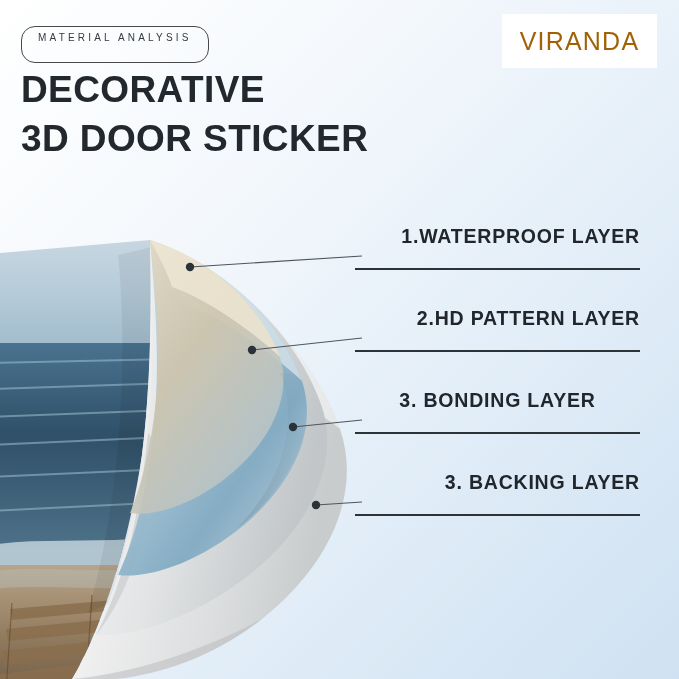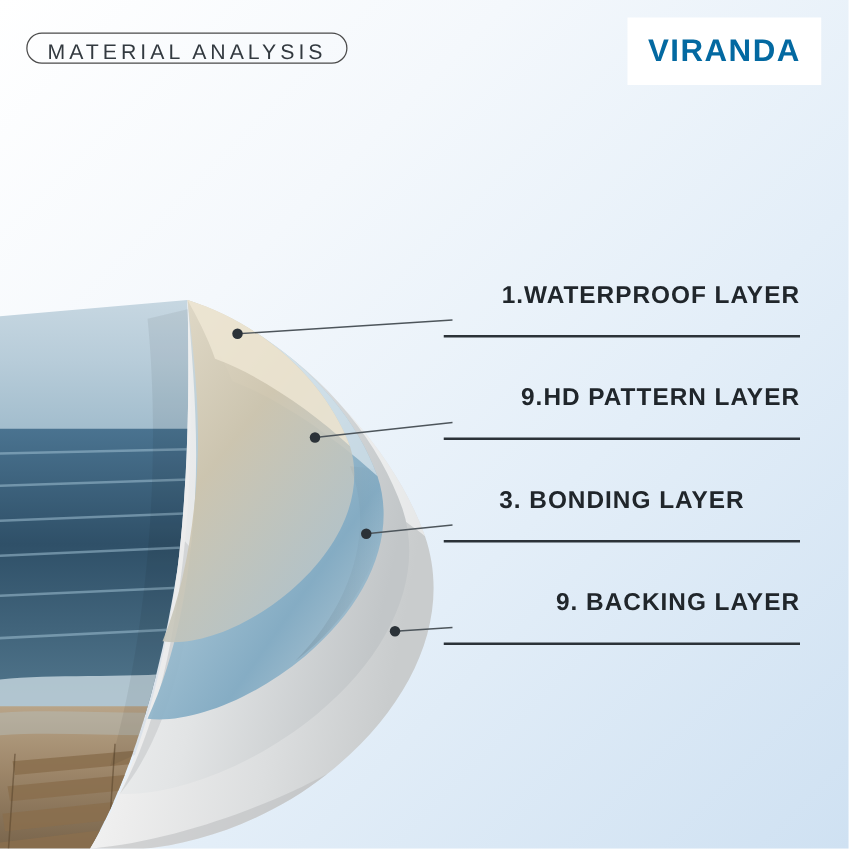--- a/index.html
+++ b/index.html
@@ -20,22 +20,22 @@
     overflow: hidden;
   }
 
   
   .eyebrow {
     position: absolute;
     left: 21px;
     top: 26px;
     border: 1.5px solid #4a4a4a;
     border-radius: 14px;
-    padding: 6px 16px 0 16px;
-    font-size: 17px;
+    padding: 6px 16px 19px 16px;
+    font-size: 10px;
     letter-spacing: 3.2px;
     color: #333a40;
     font-weight: 500;
     line-height: 1;
   }
   .title-block {
     position: absolute;
     left: 21px;
     top: 66px;
     color: #22282d;
@@ -53,23 +53,23 @@
     top: 14px;
     background: #ffffff;
     width: 155px;
     height: 54px;
     display: flex;
     align-items: center;
     justify-content: center;
   }
   .brand-text {
     font-size: 25px;
-    font-weight: 700;
+    font-weight: 400;
     letter-spacing: 1.2px;
-    color: #0369a1;
+    color: #a16207;
   }
 
   
   .art {
     position: absolute;
     left: 0;
     top: 193px;
     width: 430px;
     height: 486px;
   }
@@ -118,20 +118,24 @@
 </style>
 </head>
 <body>
 
 <div id="page">
 
   <div class="eyebrow">
     <span>MATERIAL ANALYSIS</span>
   </div>
 
+  <div class="title-block">
+    <span class="title-line">DECORATIVE</span>
+    <span class="title-line">3D DOOR STICKER</span>
+  </div>
 
   <div class="brand-box">
     <span class="brand-text">VIRANDA</span>
   </div>
 
   <div class="art">
     <svg width="430" height="486" viewBox="0 0 430 486" xmlns="http://www.w3.org/2000/svg">
       <defs>
 
         <linearGradient id="skyGrad" x1="0" y1="0" x2="0" y2="1">
@@ -249,23 +253,23 @@
       <circle cx="293" cy="427" r="4.2"></circle>
       <circle cx="316" cy="505" r="4.2"></circle>
     </g>
   </svg>
 
   <div class="callouts">
     <div class="callout" id="callout-0">
       <span class="callout-label">1.WATERPROOF LAYER</span>
     </div>
     <div class="callout" id="callout-1">
-      <span class="callout-label">9.HD PATTERN LAYER</span>
+      <span class="callout-label">2.HD PATTERN LAYER</span>
     </div>
     <div class="callout" id="callout-2">
       <span class="callout-label">3. BONDING LAYER</span>
     </div>
     <div class="callout" id="callout-3">
-      <span class="callout-label">9. BACKING LAYER</span>
+      <span class="callout-label">3. BACKING LAYER</span>
     </div>
   </div>
 
 </div>
 
 </body></html>

